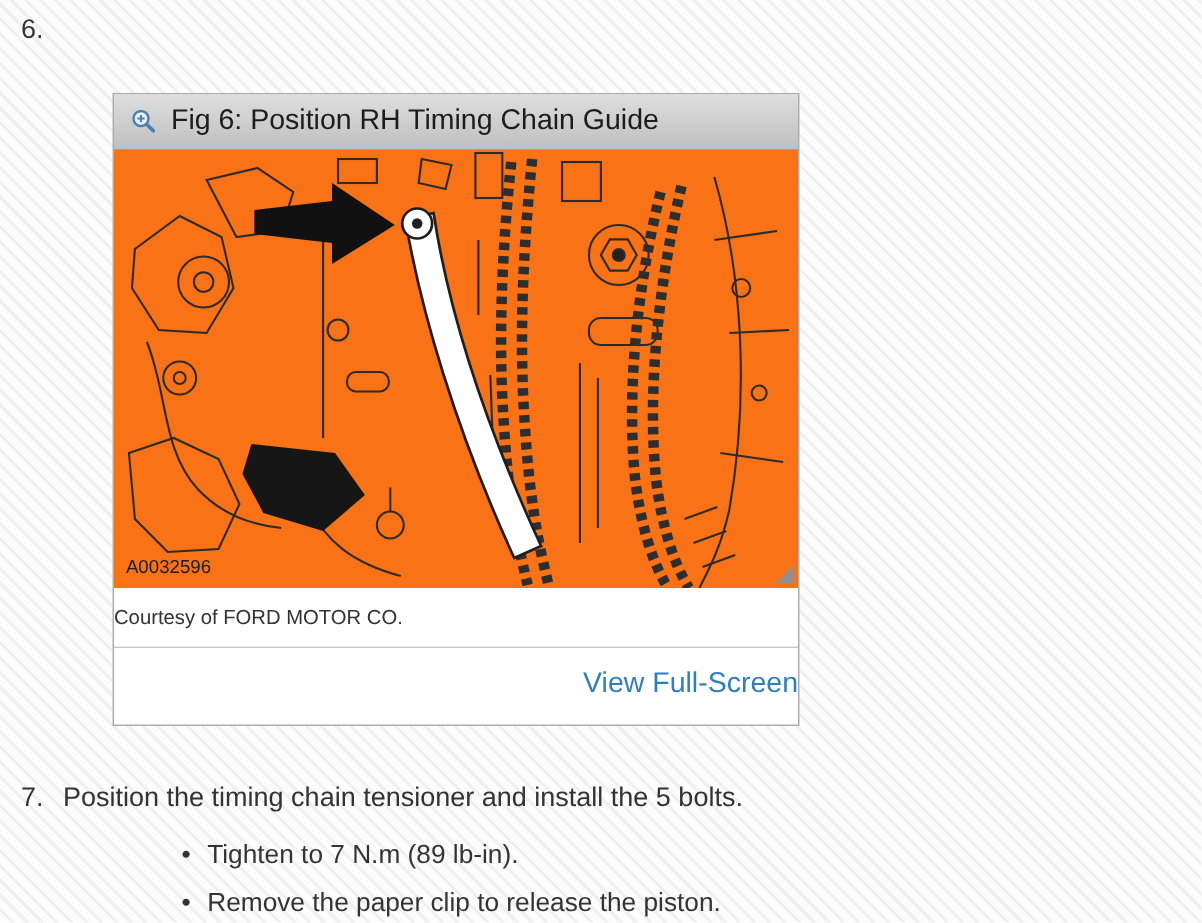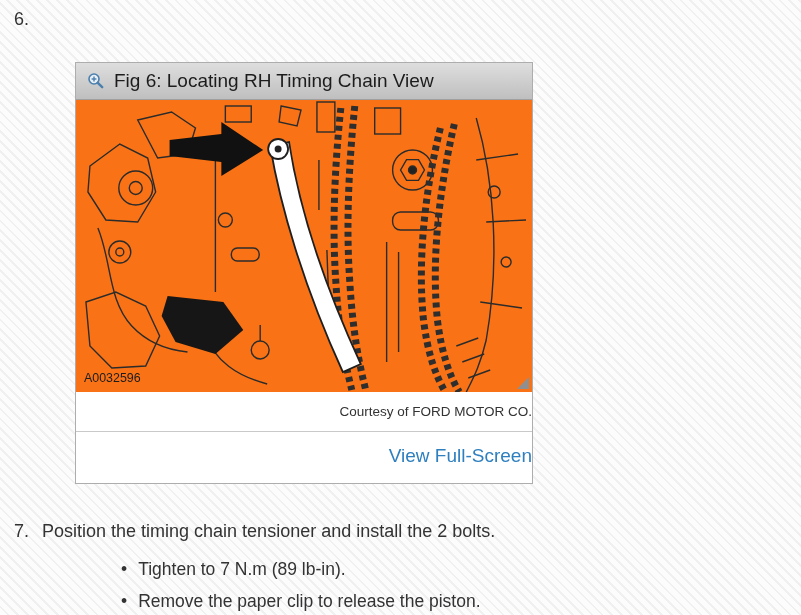--- a/index.html
+++ b/index.html
@@ -48,21 +48,21 @@
   .resize-grip {
     position: absolute;
     right: 3px;
     bottom: 3px;
     width: 0; height: 0;
     border-bottom: 12px solid #8f8f8f;
     border-left: 12px solid transparent;
     cursor: nwse-resize;
   }
   .figure-caption {
-    text-align: right;
+    text-align: left;
     font-size: 13.5px;
     color: #333;
     padding: 12px 0 12px;
   }
   .figure-divider { border-top: 1px solid #c9c9c9; height: 0; }
   .fullscreen-link {
     display: block;
     text-align: right;
     font-size: 19px;
     color: #2e7fbf;
@@ -88,21 +88,21 @@
 
     <div class="figure-header">
       <span class="zoom-icon">
         <svg viewBox="0 0 18 18" width="18" height="18">
           <circle cx="7" cy="7" r="5" fill="#e7eef5" stroke="#4a7fae" stroke-width="1.6"></circle>
           <line x1="7" y1="4.6" x2="7" y2="9.4" stroke="#4a7fae" stroke-width="1.4"></line>
           <line x1="4.6" y1="7" x2="9.4" y2="7" stroke="#4a7fae" stroke-width="1.4"></line>
           <line x1="10.8" y1="10.8" x2="15.2" y2="15.2" stroke="#4a7fae" stroke-width="2.4" stroke-linecap="round"></line>
         </svg>
       </span>
-      <span class="figure-title">Fig 6: Locating RH Timing Chain View</span>
+      <span class="figure-title">Fig 6: Position RH Timing Chain Guide</span>
     </div>
 
     <div class="figure-image">
       <svg class="drawing" viewBox="0 0 458 292" preserveAspectRatio="none">
         <g stroke="#2b2b2b" fill="none" stroke-width="1.4">
 
           <path d="M14,66 L44,44 L72,58 L80,92 L62,122 L30,120 L12,92 Z"></path>
           <circle cx="60" cy="88" r="17"></circle>
           <circle cx="60" cy="88" r="6.5"></circle>
           <circle cx="44" cy="152" r="11"></circle>
@@ -166,21 +166,21 @@
       <div class="resize-grip"></div>
     </div>
 
     <div class="figure-caption">Courtesy of FORD MOTOR CO.</div>
     <div class="figure-divider"></div>
     <a href="#" class="fullscreen-link">View Full-Screen</a>
   </div>
 
   <div class="step step-7">
     <span class="step-num">7.</span>
-    <span class="step-text">Position the timing chain tensioner and install the 2 bolts.</span>
+    <span class="step-text">Position the timing chain tensioner and install the 5 bolts.</span>
   </div>
 
   <ul class="bullets">
     <li>
       <span class="bullet-glyph">•</span>
       <span>Tighten to 7 N.m (89 lb-in).</span>
     </li>
     <li>
       <span class="bullet-glyph">•</span>
       <span>Remove the paper clip to release the piston.</span>

